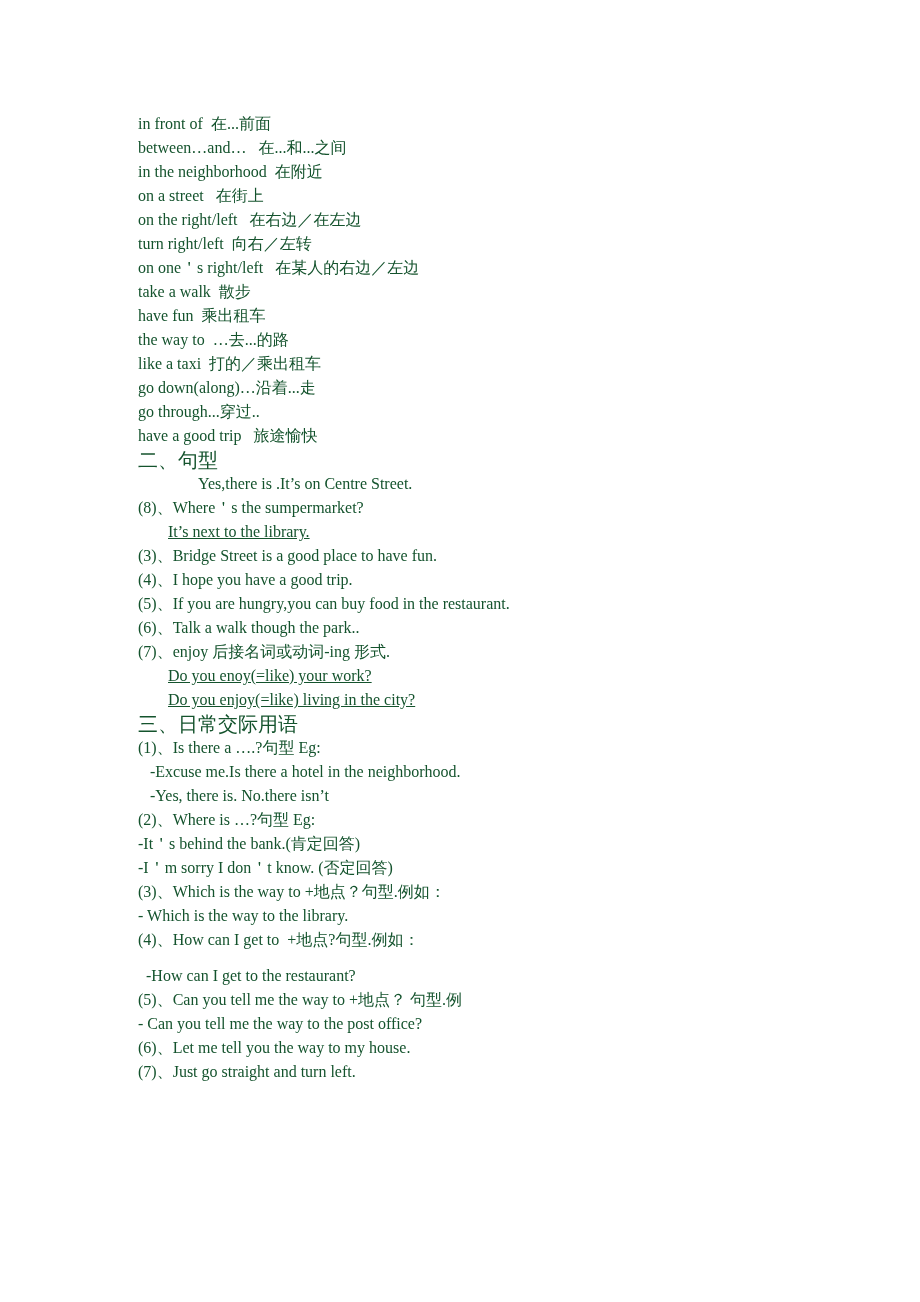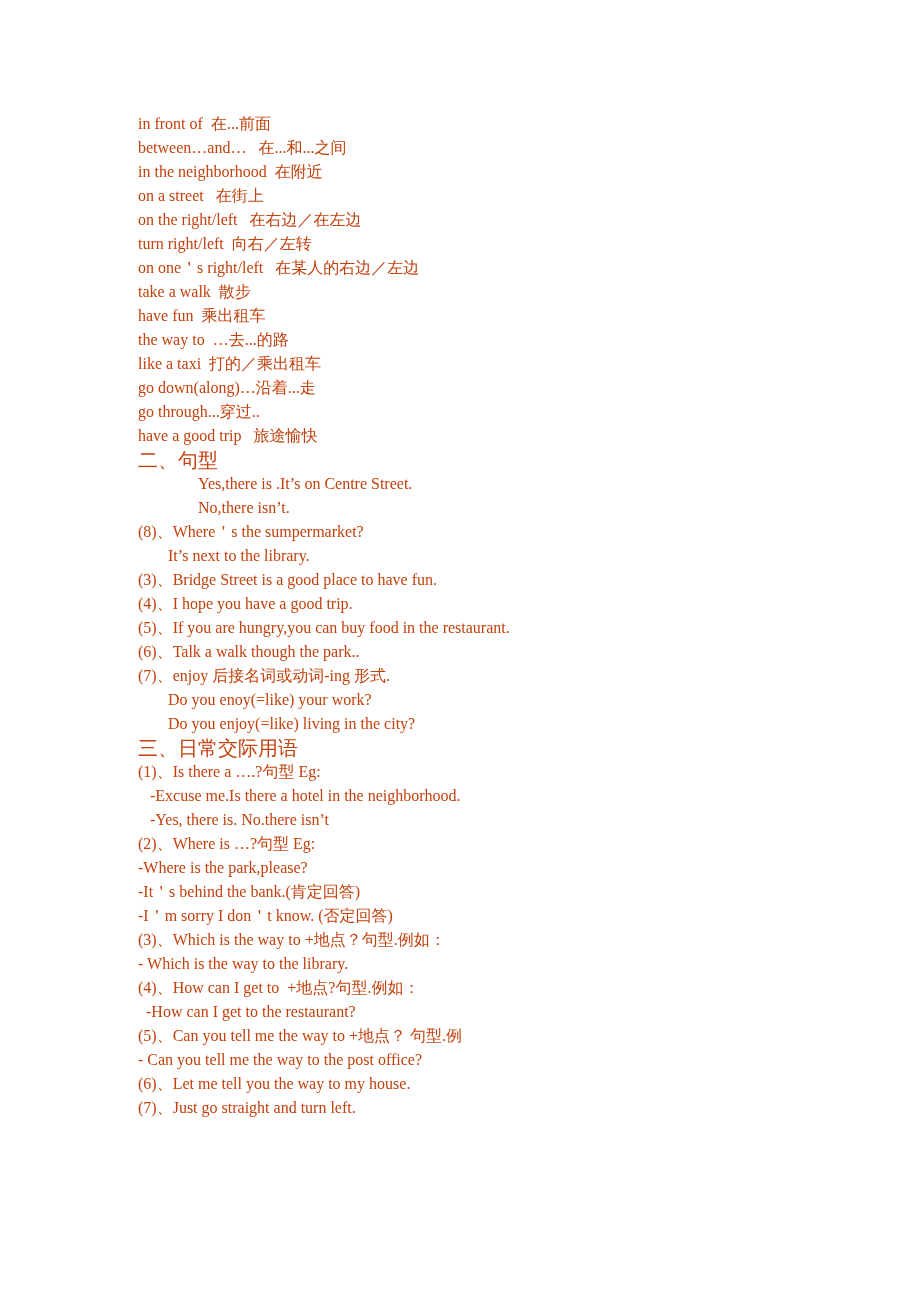--- a/index.html
+++ b/index.html
@@ -20,28 +20,28 @@
     height: 1302px;
     background: #ffffff;
     box-sizing: border-box;
     padding: 112px 0 0 138px;
   }
   .line {
     font-size: 16px;
     line-height: 24px;
     height: 24px;
     white-space: pre;
-    color: #c2410c;
+    color: #14532d;
     letter-spacing: 0;
   }
   
   .i0  { padding-left: 0px; }
-  .i1  { padding-left: 8px; }
+  .i1  { padding-left: 8px; margin-top: 12px; }
   .i2  { padding-left: 12px; }
-  .i3  { padding-left: 30px; }
+  .i3  { padding-left: 30px; text-decoration: underline; }
   .i5  { padding-left: 60px; }
 
   .heading { font-size: 20px; }
 </style>
 </head>
 <body>
 
 <div id="page">
   <div id="content">
       <div>
@@ -56,38 +56,36 @@
         <div class="line i0">have fun  乘出租车</div>
         <div class="line i0">the way to  …去...的路</div>
         <div class="line i0">like a taxi  打的／乘出租车</div>
         <div class="line i0">go down(along)…沿着...走</div>
         <div class="line i0">go through...穿过..</div>
         <div class="line i0">have a good trip   旅途愉快</div>
       </div>
       <div>
         <div class="line heading">二、句型</div>
         <div class="line i5">Yes,there is .It’s on Centre Street.</div>
-        <div class="line i5">No,there isn’t.</div>
         <div class="line i0">(8)、Where＇s the sumpermarket?</div>
         <div class="line i3">It’s next to the library.</div>
         <div class="line i0">(3)、Bridge Street is a good place to have fun.</div>
         <div class="line i0">(4)、I hope you have a good trip.</div>
         <div class="line i0">(5)、If you are hungry,you can buy food in the restaurant.</div>
         <div class="line i0">(6)、Talk a walk though the park..</div>
         <div class="line i0">(7)、enjoy 后接名词或动词-ing 形式.</div>
         <div class="line i3">Do you enoy(=like) your work?</div>
         <div class="line i3">Do you enjoy(=like) living in the city?</div>
       </div>
       <div>
         <div class="line heading">三、日常交际用语</div>
         <div class="line i0">(1)、Is there a ….?句型 Eg:</div>
         <div class="line i2">-Excuse me.Is there a hotel in the neighborhood.</div>
         <div class="line i2">-Yes, there is. No.there isn’t</div>
         <div class="line i0">(2)、Where is …?句型 Eg:</div>
-        <div class="line i0">-Where is the park,please?</div>
         <div class="line i0">-It＇s behind the bank.(肯定回答)</div>
         <div class="line i0">-I＇m sorry I don＇t know. (否定回答)</div>
         <div class="line i0">(3)、Which is the way to +地点？句型.例如：</div>
         <div class="line i0">- Which is the way to the library.</div>
         <div class="line i0">(4)、How can I get to  +地点?句型.例如：</div>
         <div class="line i1">-How can I get to the restaurant?</div>
         <div class="line i0">(5)、Can you tell me the way to +地点？ 句型.例</div>
         <div class="line i0">- Can you tell me the way to the post office?</div>
         <div class="line i0">(6)、Let me tell you the way to my house.</div>
         <div class="line i0">(7)、Just go straight and turn left.</div>

